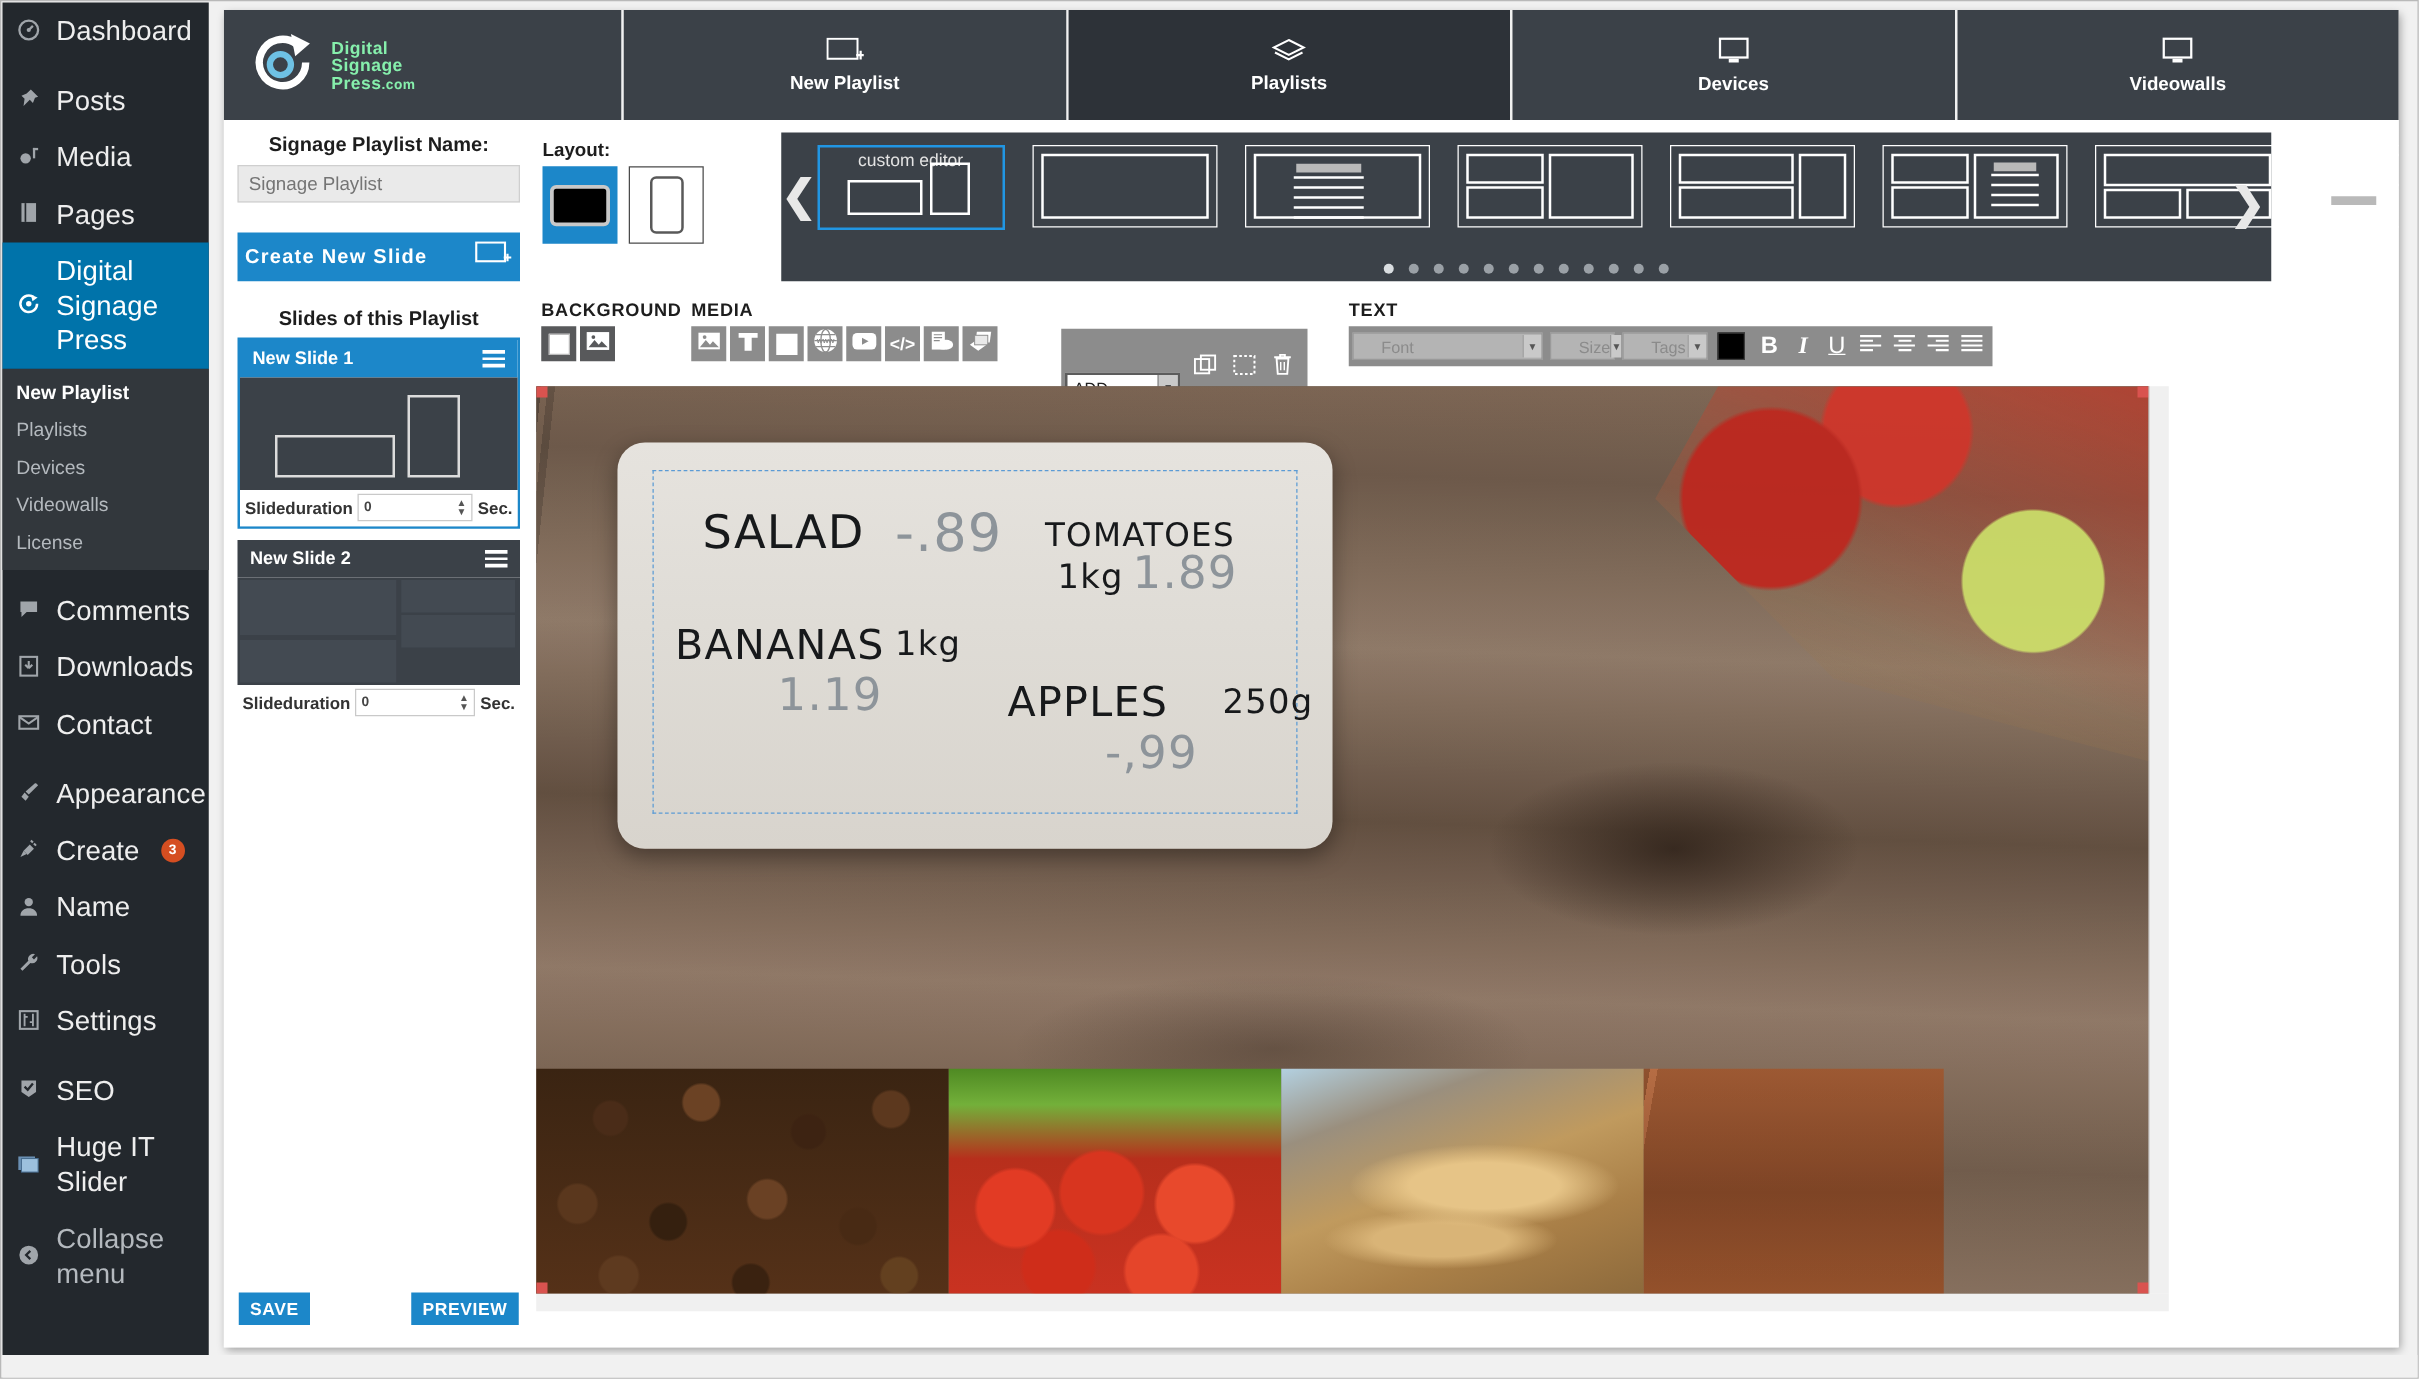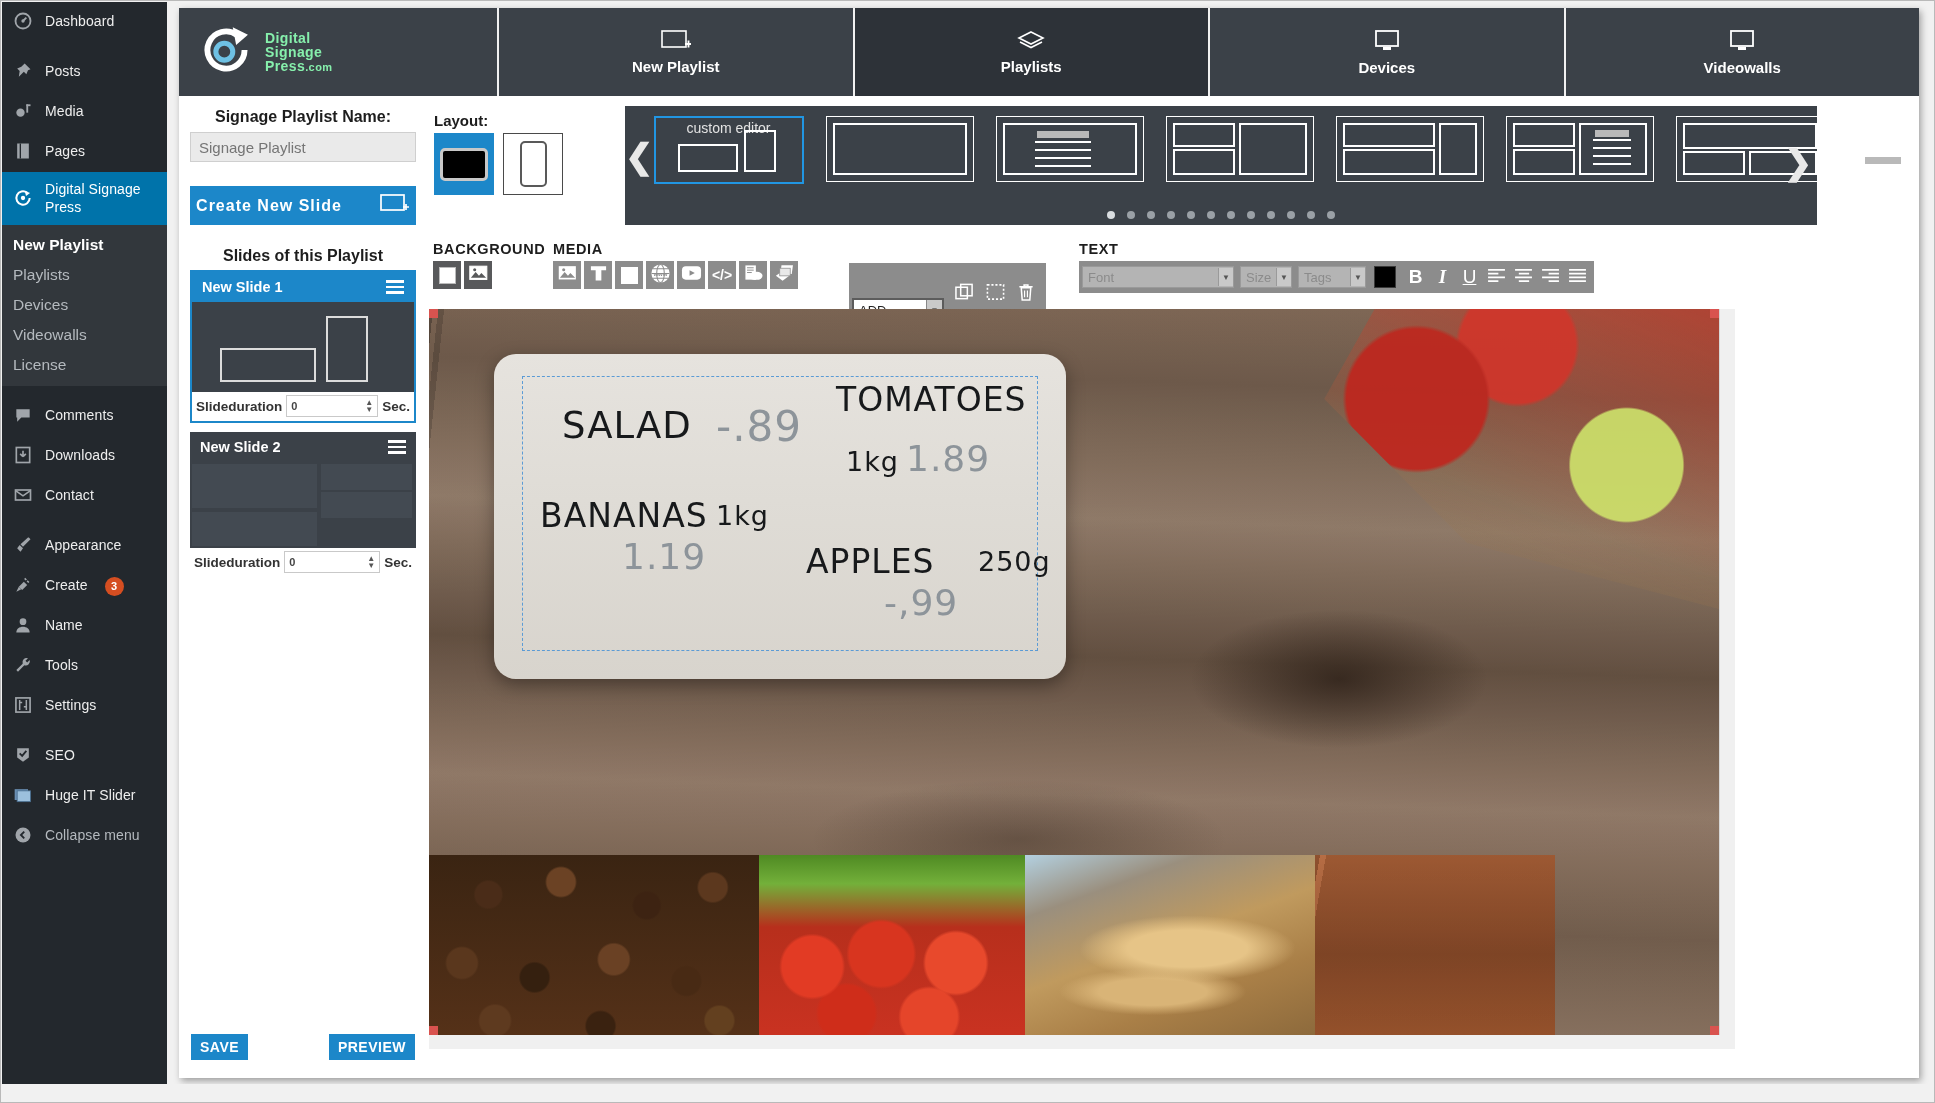--- a/index.html
+++ b/index.html
@@ -20,21 +20,21 @@
   
   #adminmenu {
     position:absolute; left:1px; top:1px; width:165px; height:1082px;
     background:#23282d; color:#b4b9be; font-size:16px;
   }
   .menu-item {
     position:relative; display:flex; align-items:center; gap:10px;
     padding:9px 0 9px 11px; color:#eeeeee; line-height:1.25;
     cursor:pointer;
   }
-  .menu-item .mlabel { font-size:14px; color:#eeeeee; letter-spacing:.1px; }
+  .menu-item .mlabel { font-size:22px; color:#eeeeee; letter-spacing:.1px; }
   .menu-item.current {
     background:#0073aa; color:#fff; font-weight:400;
   }
   .menu-item.current .mlabel { color:#fff; }
   .menu-item.current:after{
     content:""; position:absolute; right:-10px; top:50%; margin-top:-9px;
     border:9px solid transparent; border-right-color:#f1f1f1;
   }
   .menu-sep { height:10px; }
   .ico { width:22px; height:22px; flex:0 0 22px; display:block;
@@ -177,21 +177,21 @@
   .tb-panel { background:#8c8c8c; padding:3px; display:flex; align-items:center; }
   .sel-box {
     height:24px; background:#fff; border:2px solid #5c5c5c; display:flex;
     align-items:center; font-size:13px; color:#222; padding-left:5px;margin-top:32px;
   }
   .sel-box .caret { margin-left:auto; width:16px; height:20px; background:#c9c9c9;
     border-left:1px solid #888; display:flex; align-items:center; justify-content:center;
     font-size:8px; color:#222; }
   .sel-dis {
     height:22px; background:#b4b4b4; border:1px solid #9a9a9a; display:flex;
-    align-items:center; font-size:13px; color:#8b8b8b; padding-left:5px;
+    align-items:center; font-size:13px; color:#8b8b8b; padding-left:22px;
   }
   .sel-dis .caret { margin-left:auto; width:15px; height:18px; background:#c9c9c9;
     border-left:1px solid #9a9a9a; display:flex; align-items:center; justify-content:center;
     font-size:8px; color:#555; }
   .fmt-btn { width:27px; height:26px; display:flex; align-items:center; justify-content:center;
              color:#fff; font-size:19px; cursor:pointer; }
   .swatch { width:22px; height:22px; background:#000; border:1px solid #3a3a3a; }
 
   
   #canvas {
@@ -878,21 +878,21 @@
           <div class="wood-knot" style="left:760px; top:300px; width:300px; height:140px;"></div>
           <div class="wood-knot" style="left:380px; top:470px; width:420px; height:120px; opacity:.45;"></div>
           <div id="veg-topright"></div>
 
           <div id="board">
             <div id="board-dash"></div>
 
             <div class="price-txt pname" style="left:68px; top:50px; font-size:37px;">SALAD</div>
             <div class="price-txt pval" style="left:222px; top:48px; font-size:42px;">-.89</div>
 
-            <div class="price-txt pname" style="left:342px; top:26px; font-size:33px;">TOMATOES</div>
+            <div class="price-txt pname" style="left:342px; top:60px; font-size:26px;">TOMATOES</div>
             <div class="price-txt pname" style="left:352px; top:92px; font-size:27px;">1kg</div>
             <div class="price-txt pval" style="left:412px; top:84px; font-size:36px;">1.89</div>
 
             <div class="price-txt pname" style="left:46px; top:142px; font-size:33px;">BANANAS</div>
             <div class="price-txt pname" style="left:222px; top:146px; font-size:27px;">1kg</div>
             <div class="price-txt pval" style="left:128px; top:182px; font-size:36px;">1.19</div>
 
             <div class="price-txt pname" style="left:312px; top:188px; font-size:33px;">APPLES</div>
             <div class="price-txt pname" style="left:484px; top:192px; font-size:27px;">250g</div>
             <div class="price-txt pval" style="left:390px; top:228px; font-size:36px;">-,99</div>

